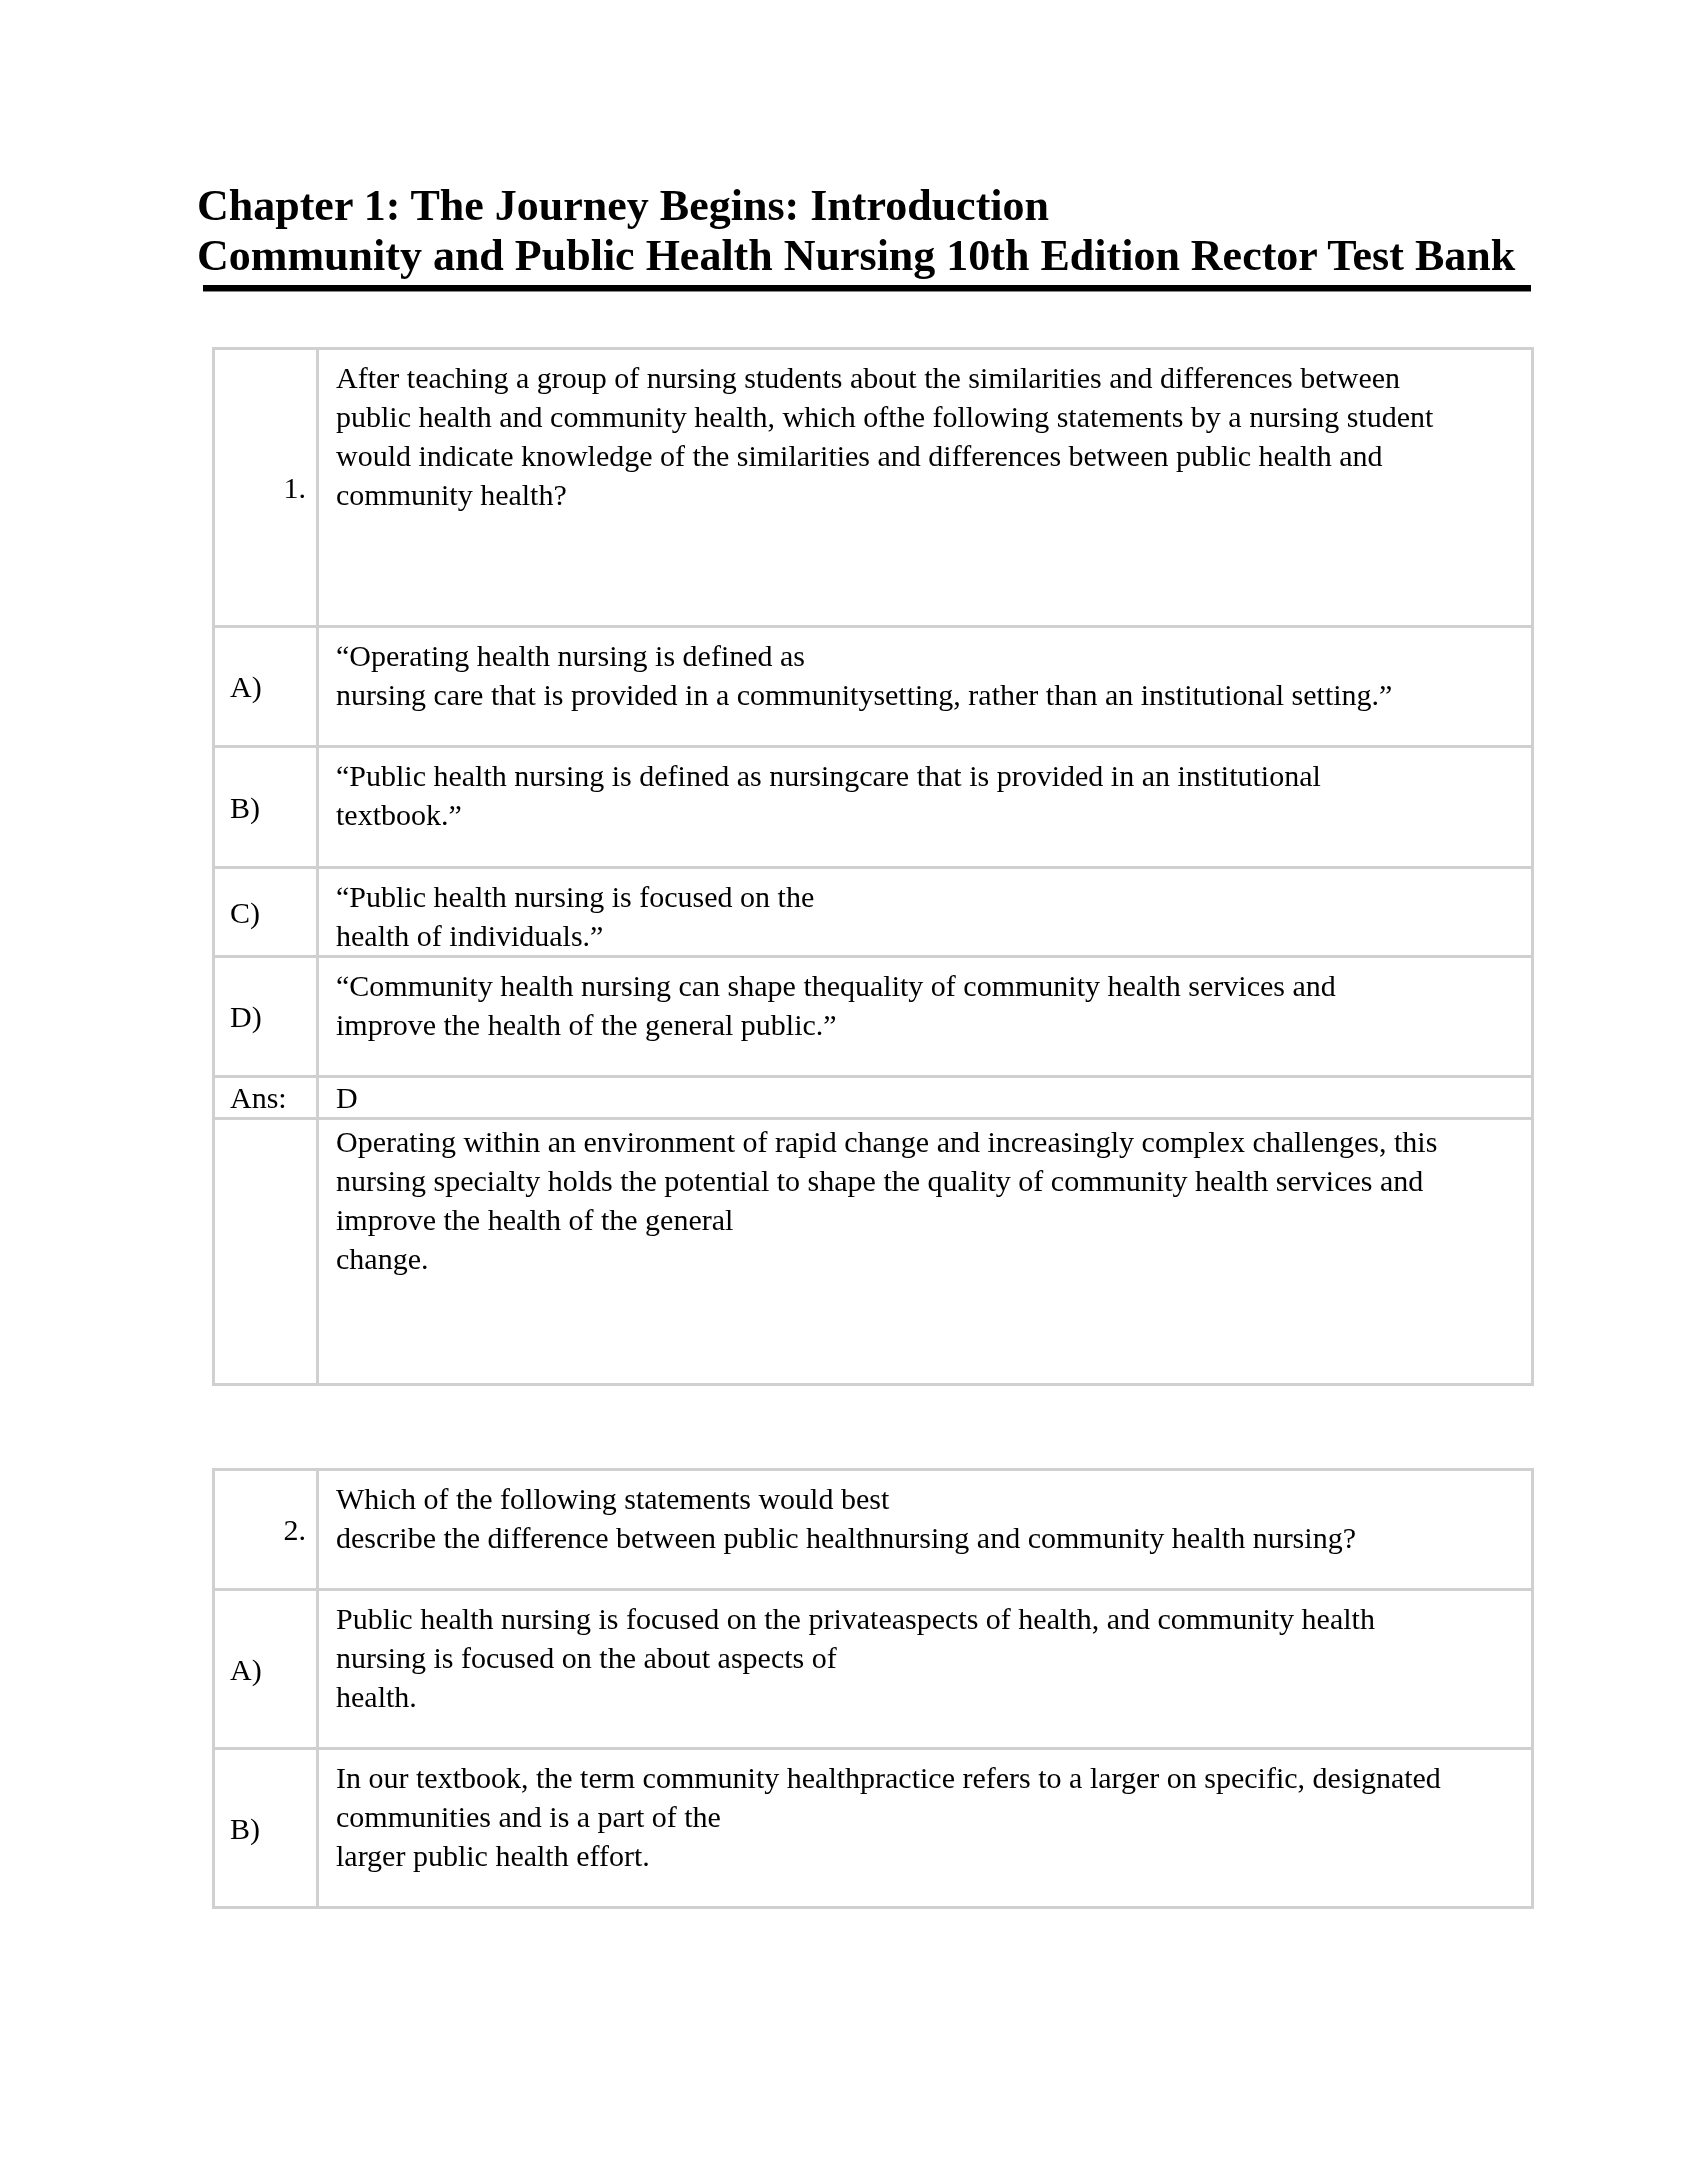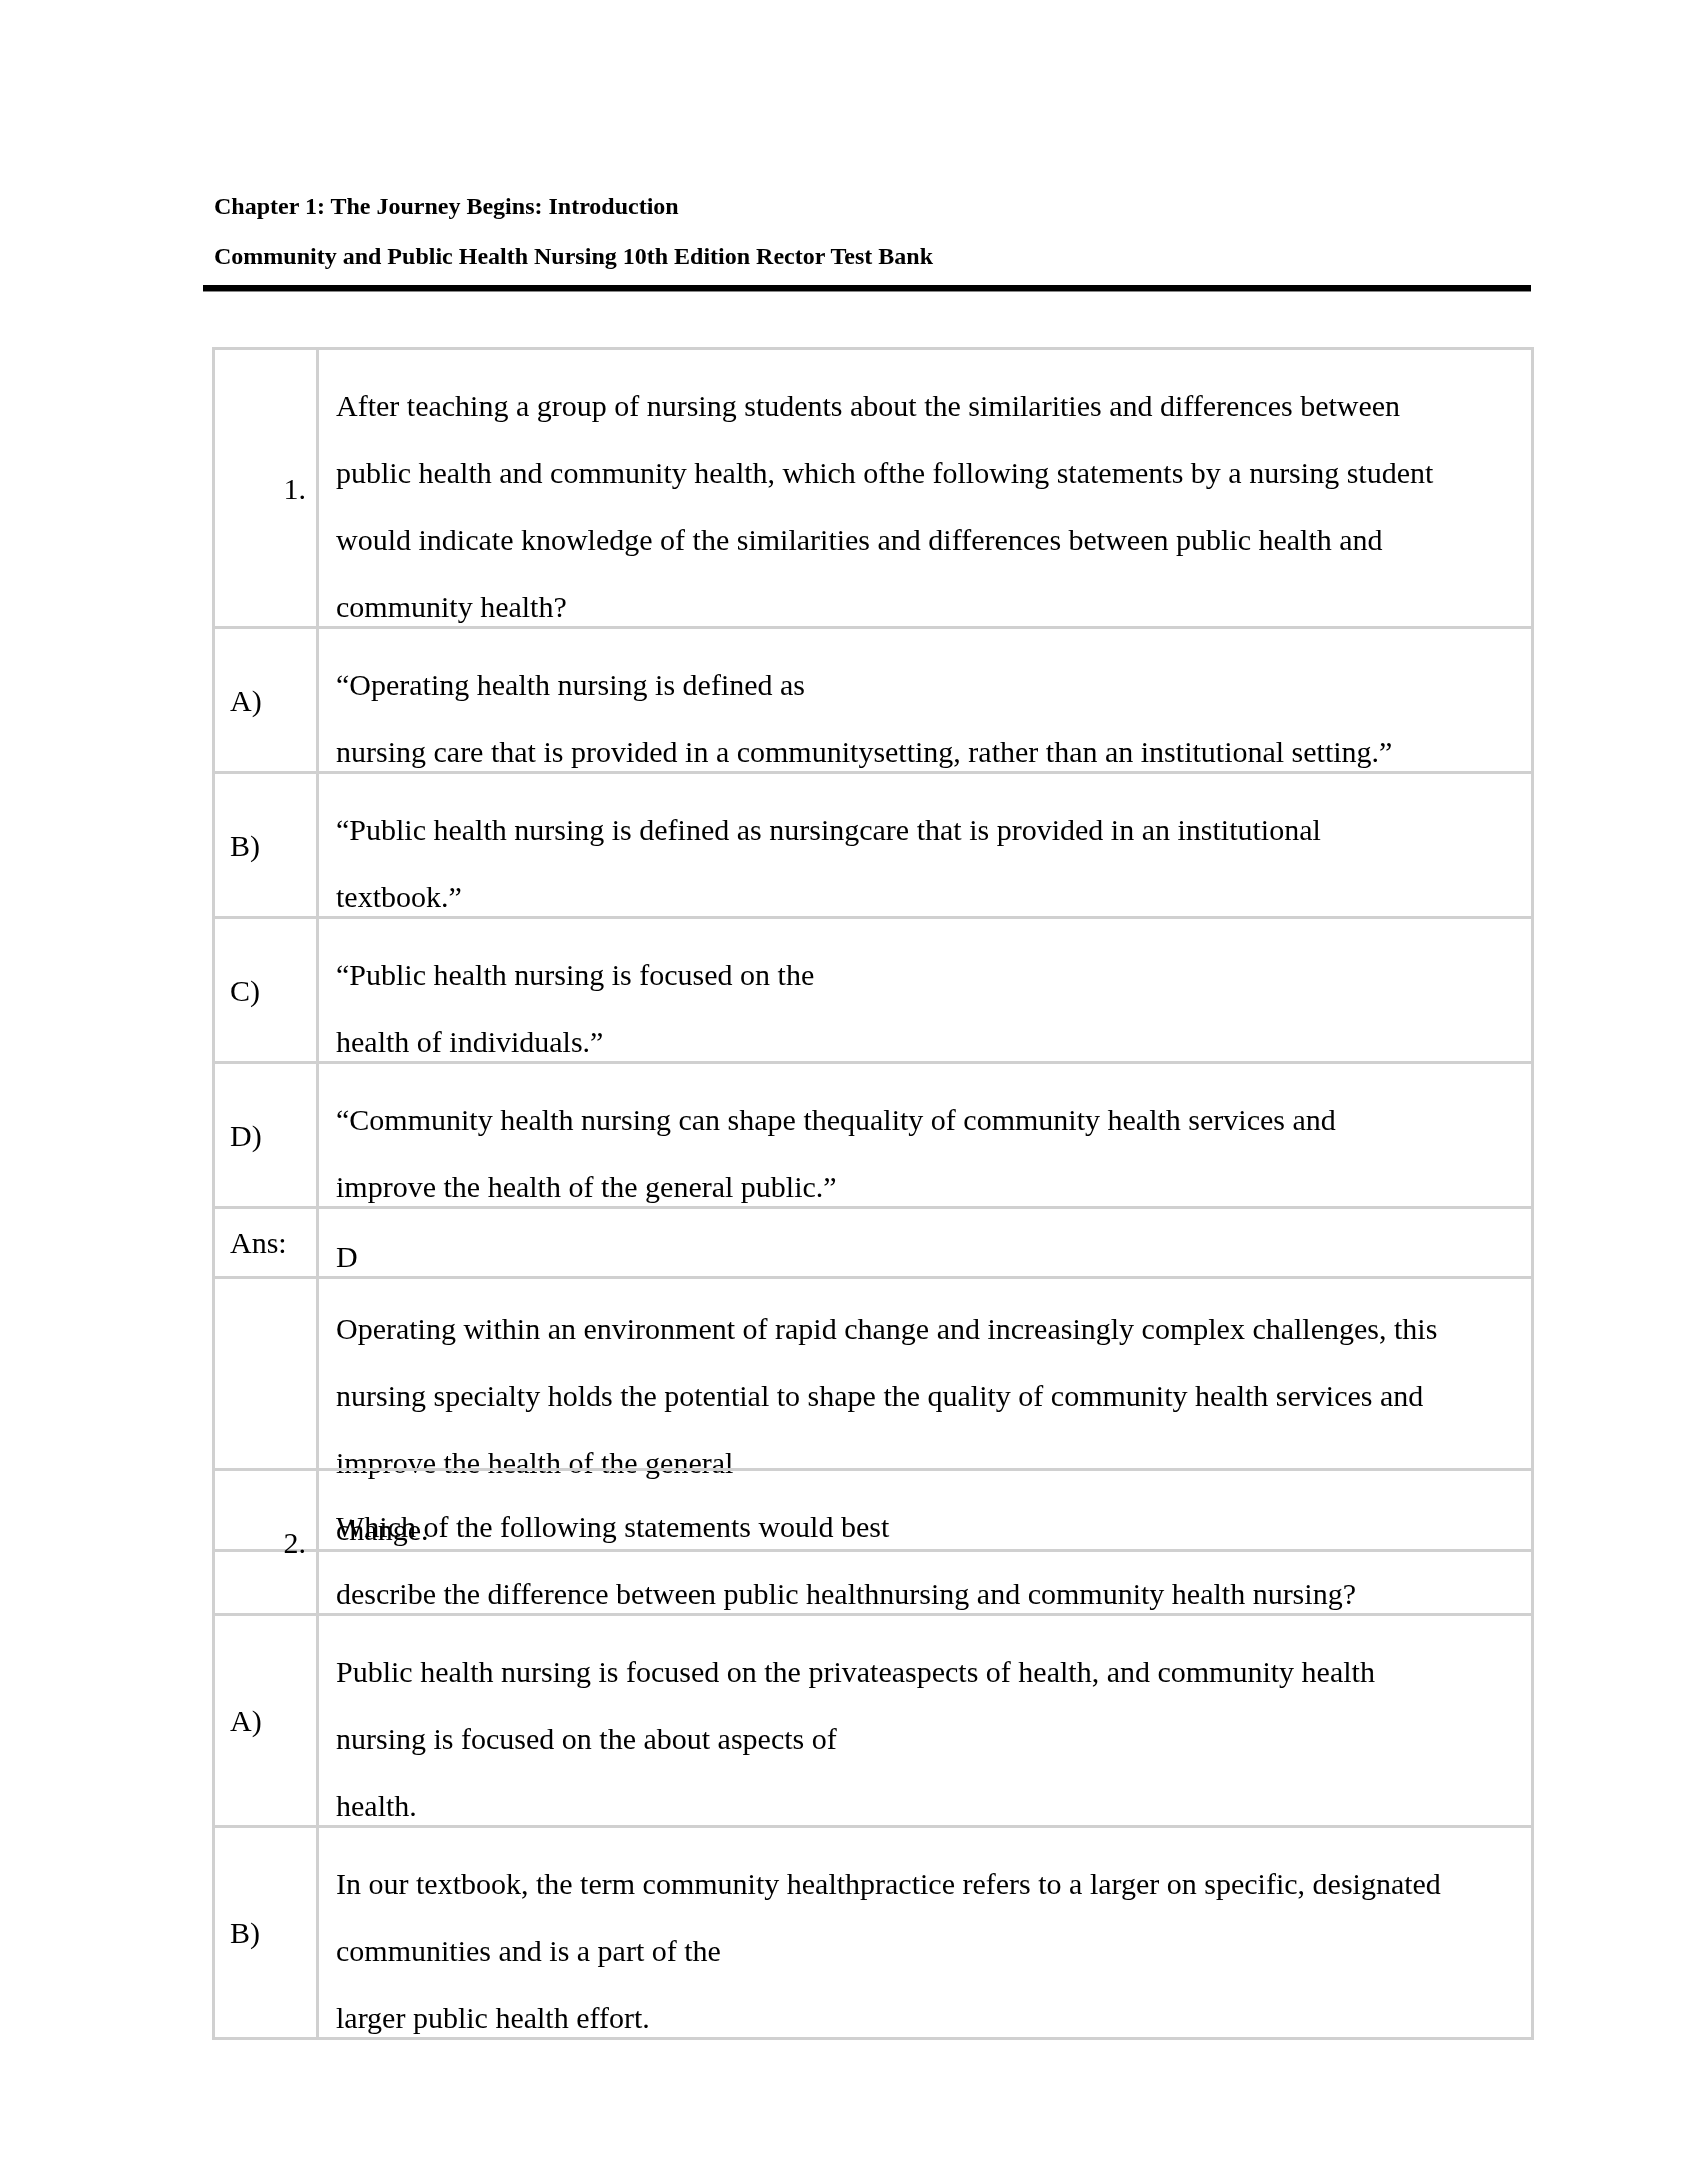--- a/index.html
+++ b/index.html
@@ -1,31 +1,31 @@
 <!DOCTYPE html>
 <html><head>
 <meta charset="utf-8">
 <style>
   html, body { margin: 0; padding: 0; background: #ffffff; }
   body { width: 1683px; height: 2178px; position: relative; overflow: hidden;
          font-family: "Liberation Serif", "DejaVu Serif", serif; color: #000; }
-  .title { position: absolute; left: 214px; font-weight: bold; font-size: 24px;
+  .title { position: absolute; left: 197px; font-weight: bold; font-size: 44px;
            line-height: 40px; white-space: nowrap; letter-spacing: 0; }
   #title1 { top: 186px; }
   #title2 { top: 236px; }
   .rule { position: absolute; left: 203px; top: 285px; width: 1328px; height: 6px;
           background: #000; box-shadow: 0 1px 0 #888; }
   table.qtable { position: absolute; left: 212px; width: 1322px; border-collapse: collapse;
                  table-layout: fixed; }
   table.qtable td { border: 3px solid #d0d0d0; padding: 0; font-size: 30px; line-height: 39px; }
   table.qtable td.num { width: 101px; vertical-align: middle; }
   table.qtable td.body { vertical-align: top; padding: 8px 12px 0 17px; }
   .lbl-right { display: block; text-align: right; padding-right: 10px; }
   .lbl-left { display: block; padding-left: 15px; }
-  .line { display: block; white-space: nowrap; margin-top: 28px; }
+  .line { display: block; white-space: nowrap; }
   .bold { font-weight: bold; }
   #table1 { top: 347px; }
   #table2 { top: 1468px; }
 </style>
 </head>
 <body>
 
 <div id="title1" class="title">Chapter 1: The Journey Begins: Introduction</div>
 <div id="title2" class="title">Community and Public Health Nursing 10th Edition Rector Test Bank</div>
 <div class="rule"></div>

